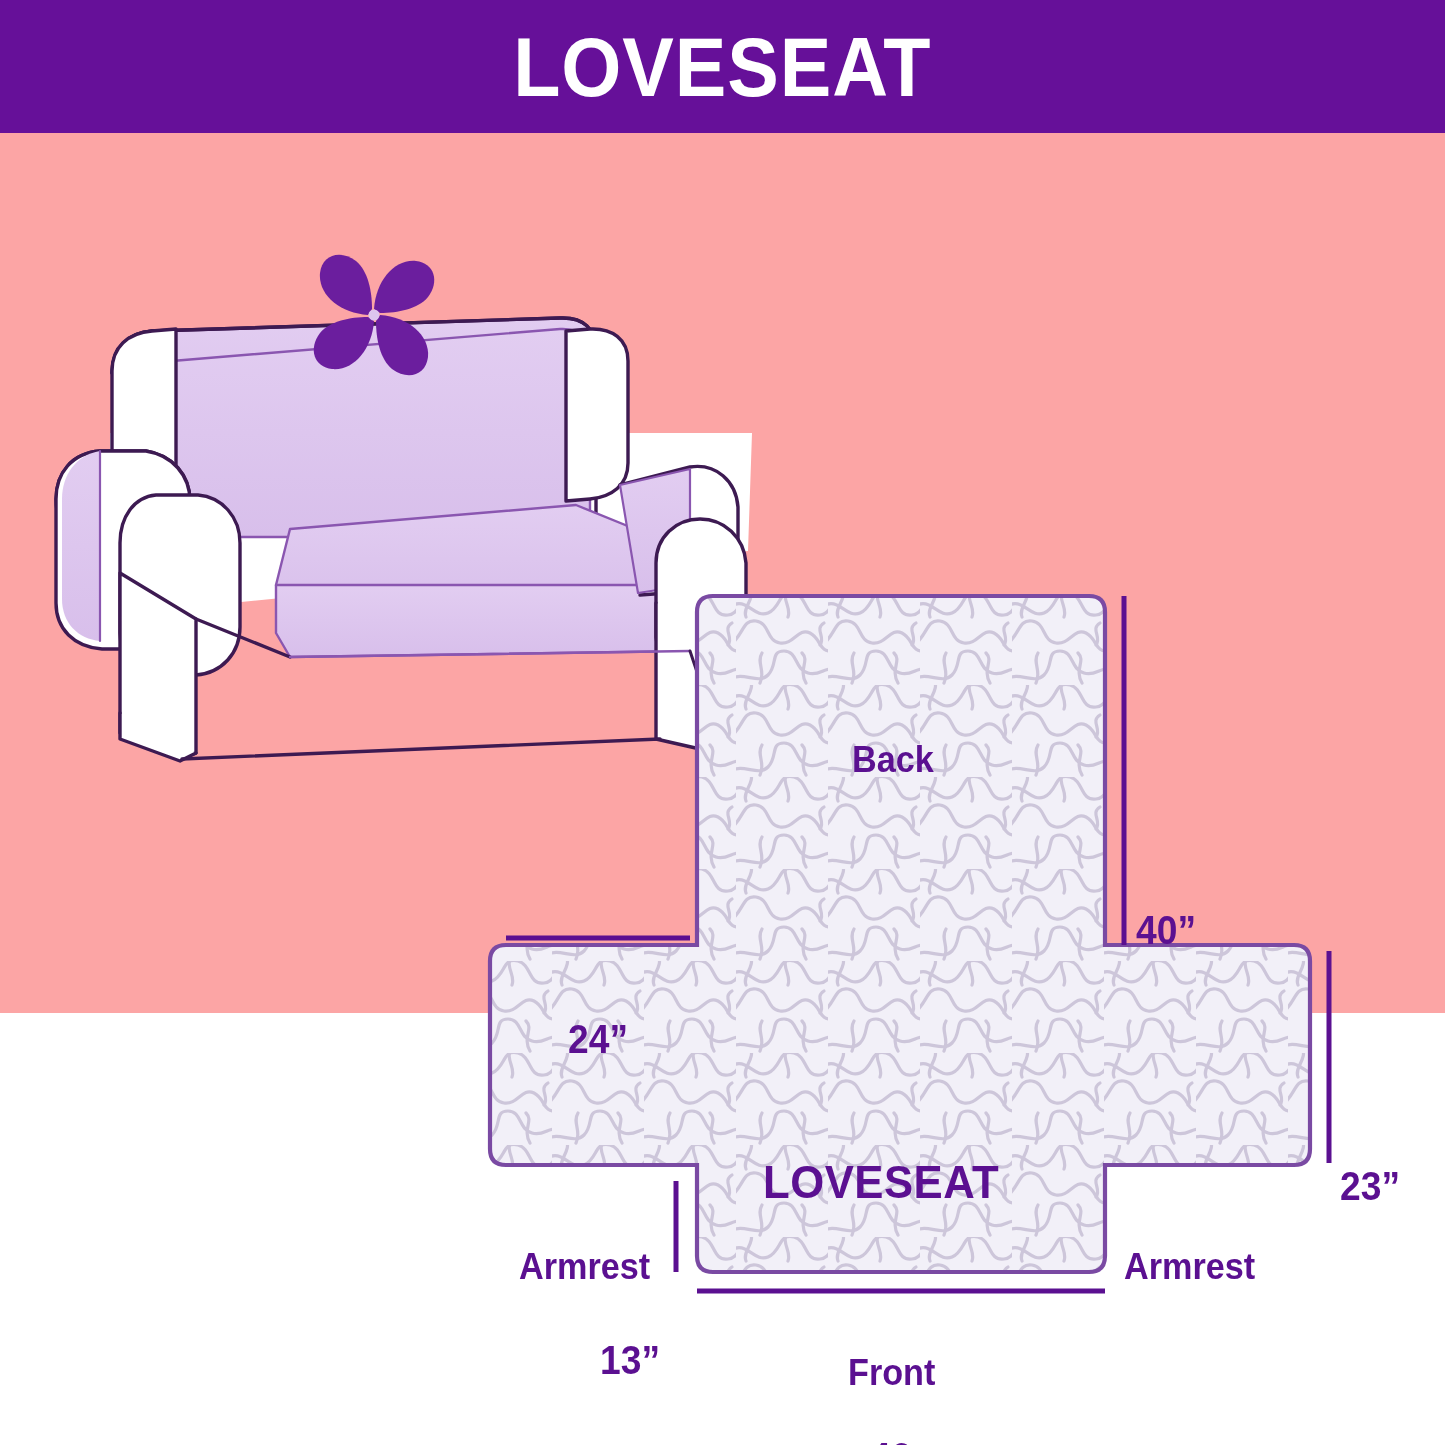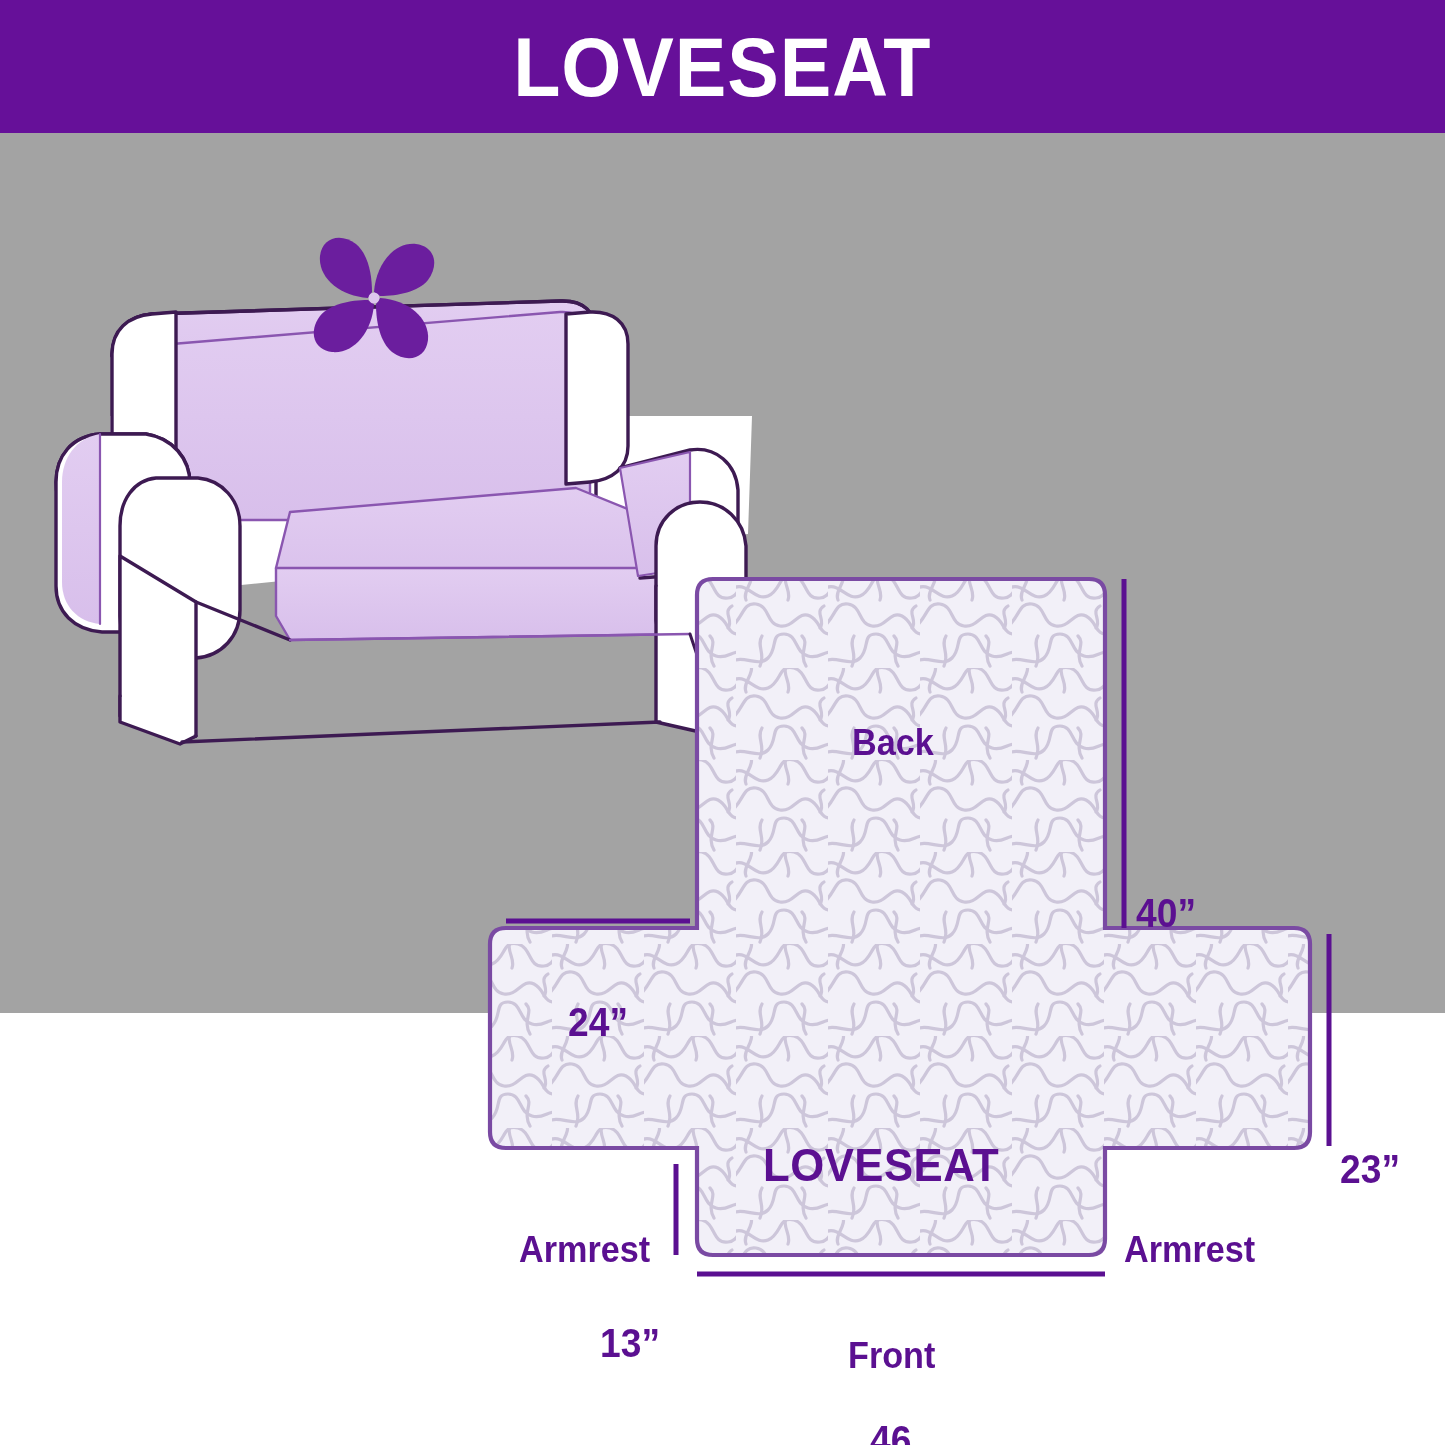--- a/index.html
+++ b/index.html
@@ -3,40 +3,40 @@
 <meta charset="utf-8">
 <style>
   html,body{margin:0;padding:0;}
   body{
     width:1445px;height:1445px;
     background:#ffffff;
     font-family:"Liberation Sans", sans-serif;
     overflow:hidden;
     position:relative;
   }
-  #page{position:relative;width:1445px;height:1013px;background:#a3a3a3;}
+  #page{position:relative;width:1445px;height:1013px;background:#fca5a5;}
 
   
   .header-bar{
     position:absolute;left:0;top:0;width:1445px;height:133px;
     background:#661099;
     display:flex;align-items:center;justify-content:center;
   }
   .header-title{
     color:#ffffff;
     font-size:84px;
     font-weight:bold;
     letter-spacing:1px;
     font-family:"Liberation Sans", sans-serif;
     line-height:1;
     transform:scaleX(0.92);
   }
 
   
-  .stage{position:absolute;left:0;top:116px;width:1445px;height:1312px;}
+  .stage{position:absolute;left:0;top:133px;width:1445px;height:1312px;}
   .svg-layer{position:absolute;left:0;top:0;width:1445px;height:1312px;}
 
   
   .lbl{
     position:absolute;
     color:#5b1091;
     font-weight:bold;
     font-family:"Liberation Sans", sans-serif;
     white-space:nowrap;
     transform:scaleX(0.95);

